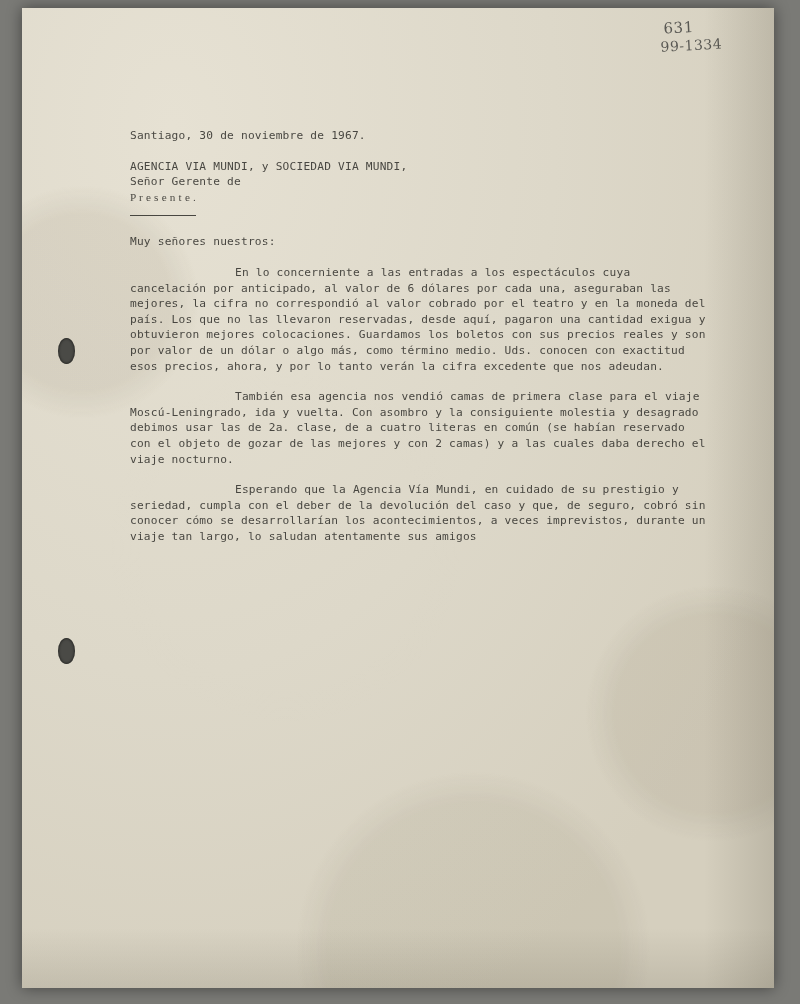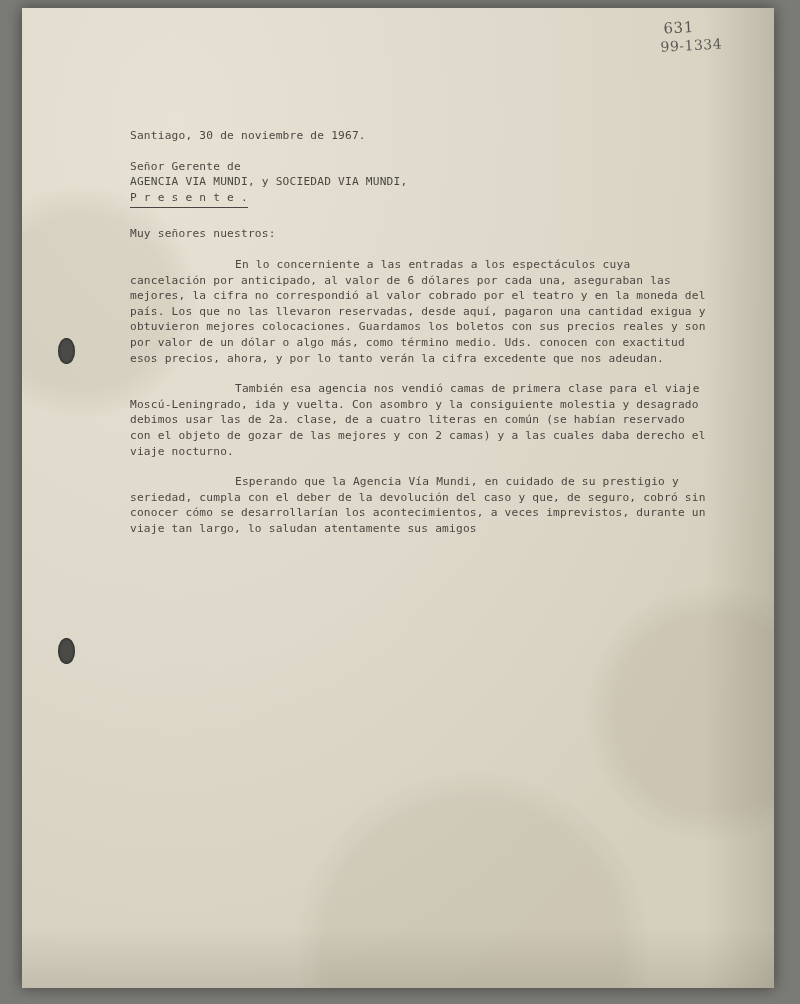--- a/index.html
+++ b/index.html
@@ -106,21 +106,21 @@
     line-height: 15.6px;
     letter-spacing: 0.2px;
     opacity: .86;
   }
   .letter p {
     margin: 0 0 15px 0;
     white-space: pre-wrap;
   }
   .indent { display: inline-block; width: 105px; }
 
-  .underline-word { border-bottom: 1px solid #2f2e2a; padding-bottom: 2px; }
+  .underline-word { border-bottom: 1px solid #2f2e2a; padding-bottom: 10px; font-family: Liberation Serif, serif; }
 
   .salutation { margin-bottom: 18px; }
   .date-line { margin-bottom: 22px; }
   .addressee { margin-bottom: 18px; }
 
   
   .sig-area {
     position: absolute;
     left: 108px;
     top: 712px;
@@ -159,22 +159,22 @@
     <div class="archive-nums">
       <div class="n1">631</div>
       <div class="n2">99-1334</div>
     </div>
 
     <div class="letter">
 
       <p class="date-line">Santiago, 30 de noviembre de 1967.</p>
 
       <div class="addressee">
+        <div>AGENCIA VIA MUNDI, y SOCIEDAD VIA MUNDI,</div>
         <div>Señor Gerente de</div>
-        <div>AGENCIA VIA MUNDI, y SOCIEDAD VIA MUNDI,</div>
         <div class="underline-word" style="display:inline-block">P r e s e n t e .</div>
       </div>
 
       <p class="salutation">Muy señores nuestros:</p>
 
 
       <p><span class="indent"></span><span>En lo concerniente a las entradas a los espectáculos cuya cancelación por anticipado, al valor de 6 dólares por cada una, aseguraban las mejores, la cifra no correspondió al valor cobrado por el teatro y en la moneda del país. Los que no las llevaron reservadas, desde aquí, pagaron una cantidad exigua y obtuvieron mejores colocaciones. Guardamos los boletos con sus precios reales y son por valor de un dólar o algo más, como término medio. Uds. conocen con exactitud esos precios, ahora, y por lo tanto verán la cifra excedente que nos adeudan.</span></p>
 
       <p><span class="indent"></span><span>También esa agencia nos vendió camas de primera clase para el viaje Moscú-Leningrado, ida y vuelta. Con asombro y la consiguiente molestia y desagrado debimos usar las de 2a. clase, de a cuatro literas en común (se habían reservado con el objeto de gozar de las mejores y con 2 camas) y a las cuales daba derecho el viaje nocturno.</span></p>
 

